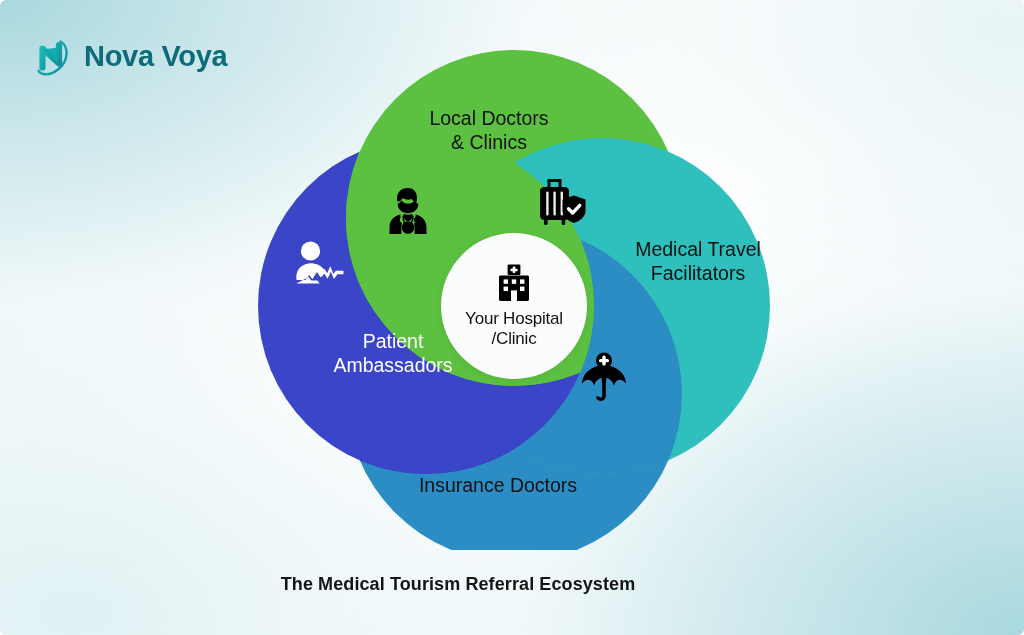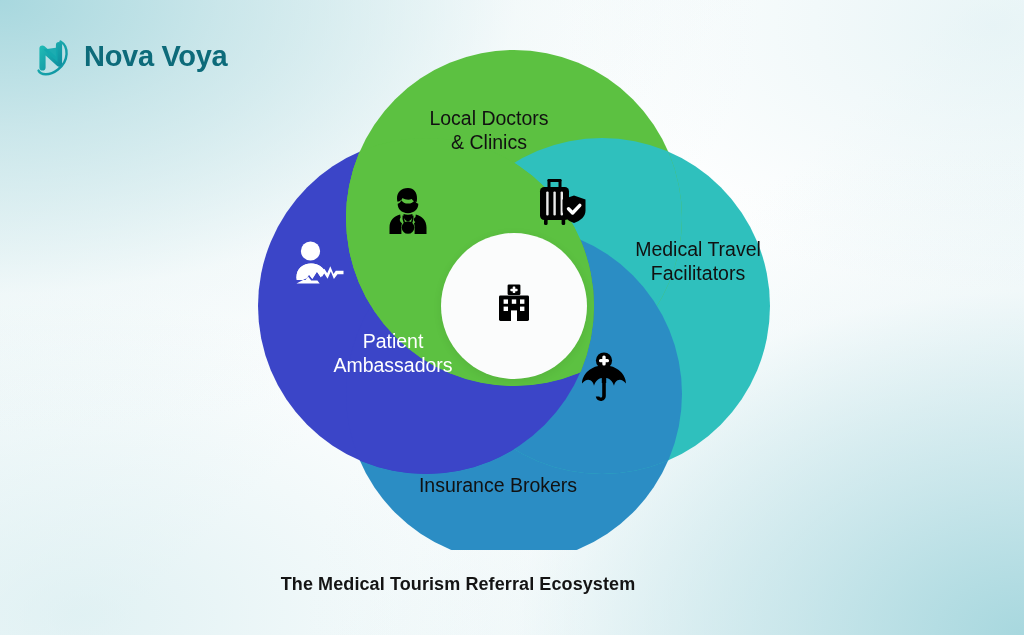--- a/index.html
+++ b/index.html
@@ -18,20 +18,21 @@
     position: relative;
     width: 1024px;
     height: 635px;
     overflow: hidden;
     background:
       radial-gradient(120% 110% at 0% 0%,   rgba(164,214,221,0.95) 0%, rgba(186,223,228,0.72) 18%, rgba(226,241,243,0.28) 42%, rgba(255,255,255,0) 62%),
       radial-gradient(110% 120% at 100% 100%, rgba(164,214,221,0.95) 0%, rgba(183,222,228,0.70) 20%, rgba(228,242,244,0.26) 45%, rgba(255,255,255,0) 64%),
       radial-gradient(90% 90% at 8% 97%,    rgba(200,230,234,0.55) 0%, rgba(255,255,255,0) 55%),
       radial-gradient(80% 80% at 97% 4%,    rgba(205,232,236,0.45) 0%, rgba(255,255,255,0) 52%),
       linear-gradient(135deg, #eef7f8 0%, #ffffff 45%, #ffffff 58%, #eaf5f7 100%);
+    border-radius: 6px;
   }
 
   
   #logo {
     position: absolute;
     left: 30px;
     top: 34px;
     display: flex;
     align-items: center;
     gap: 10px;
@@ -197,21 +198,21 @@
         </g>
       </g>
     </svg>
 
     <div class="lbl" id="label-doctors">Local Doctors
 &amp; Clinics</div>
     <div class="lbl" id="label-facilitators">Medical Travel
 Facilitators</div>
     <div class="lbl" id="label-ambassadors">Patient
 Ambassadors</div>
-    <div class="lbl" id="label-insurance">Insurance Brokers</div>
+    <div class="lbl" id="label-insurance">Insurance Doctors</div>
 
     <span class="venn-icon" id="icon-doctor">
       <svg width="46" height="50" viewBox="0 0 46 50" aria-hidden="true">
         <g fill="#000000">
           <path d="M23 2c-7 0-11 4.4-11 10.4 0 1.2.2 2.4.5 3.4l1.9-.6c1.6-.5 2.6-1.6 3.1-3.1 2.6 1.6 6.3 2 9.3 1 .6 1.2 1.6 2 2.9 2.4l1.9.6c.3-1.1.4-2.3.4-3.5C32 6.4 29 2 23 2z"></path>
           <path d="M23 17.6c-3 0-5.4-1.4-6.8-3.4-.5 1.7-1.8 3-3.5 3.6-.2 4.9 3.7 9.4 10.3 9.4s10.5-4.5 10.3-9.4c-1.7-.6-3-1.9-3.5-3.6-1.4 2-3.8 3.4-6.8 3.4z"></path>
           <path d="M15.2 28.6C8.8 30.4 4.5 34.6 4.5 41.6V48h11.9v-7.2c0-1.3.2-2.5.6-3.6-1.3-.6-2.2-1.9-2.2-3.4 0-.9.3-1.7.8-2.4l-.4-2.8z"></path>
           <path d="M30.8 28.6l-.4 2.8c.5.7.8 1.5.8 2.4 0 1.5-.9 2.8-2.2 3.4.4 1.1.6 2.3.6 3.6V48h11.9v-6.4c0-7-4.3-11.2-10.7-13z"></path>
           <path d="M18.6 28c-.6 3.6 1.4 7.2 4.4 7.2s5-3.6 4.4-7.2c-1.3.5-2.8.8-4.4.8s-3.1-.3-4.4-.8z"></path>
           <circle cx="23" cy="41.5" r="6.3"></circle>
@@ -274,18 +275,20 @@
             <rect x="6" y="12.4" width="30" height="25.6" rx="1.4"></rect>
             <rect x="10.6" y="16.4" width="4.4" height="4.4" fill="#ffffff"></rect>
             <rect x="18.8" y="16.4" width="4.4" height="4.4" fill="#ffffff"></rect>
             <rect x="27" y="16.4" width="4.4" height="4.4" fill="#ffffff"></rect>
             <rect x="10.6" y="23.6" width="4.4" height="4.4" fill="#ffffff"></rect>
             <rect x="27" y="23.6" width="4.4" height="4.4" fill="#ffffff"></rect>
             <rect x="18" y="27.4" width="6" height="10.6" fill="#ffffff"></rect>
           </g>
         </svg>
       </span>
+      <span id="hub-label">Your Hospital
+/Clinic</span>
     </div>
   </div>
 
   <div id="caption">The Medical Tourism Referral Ecosystem</div>
 
 </div>
 
 </body></html>

